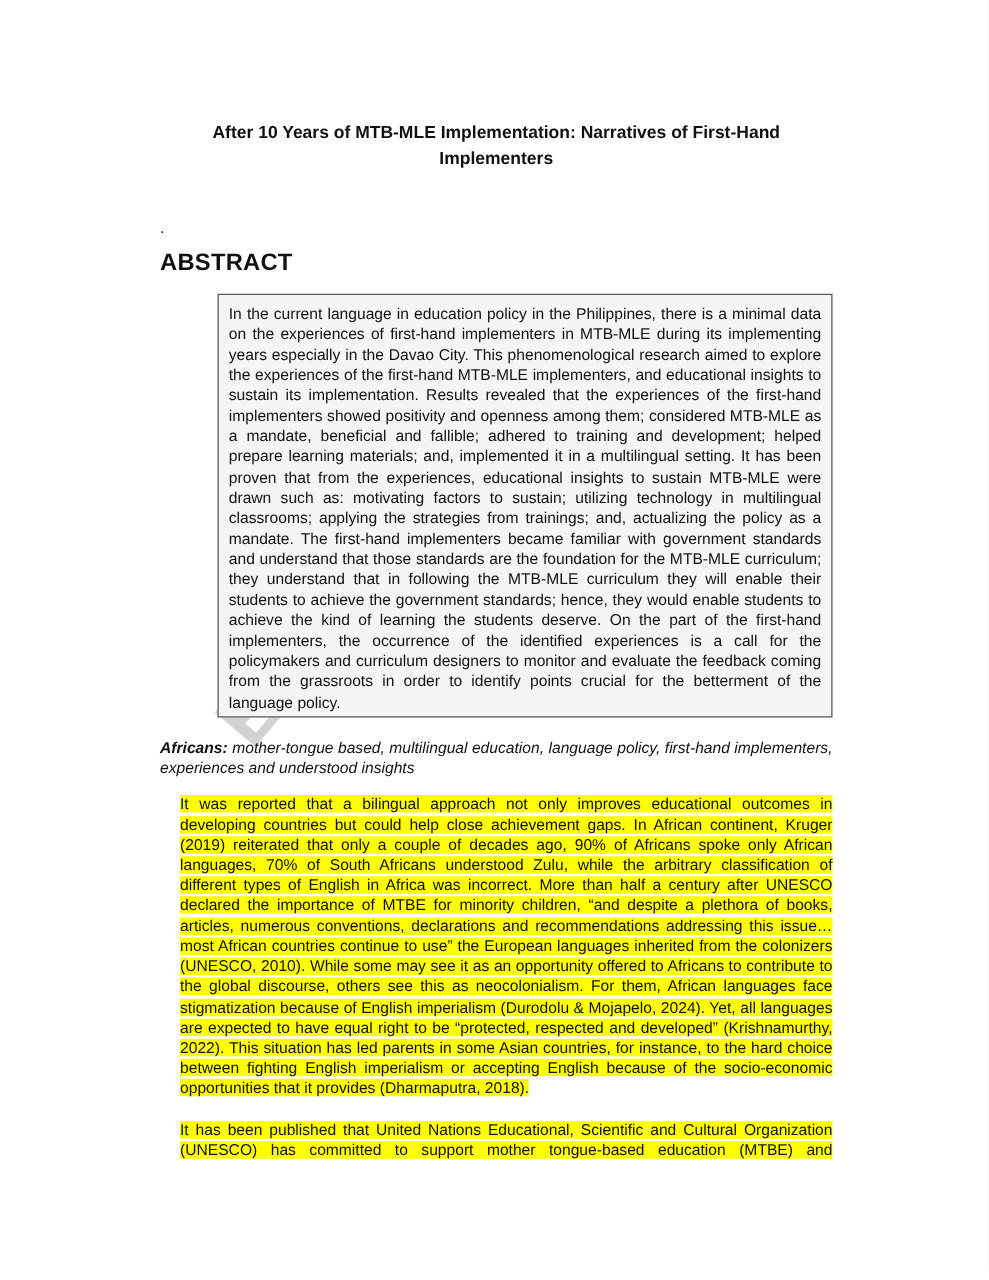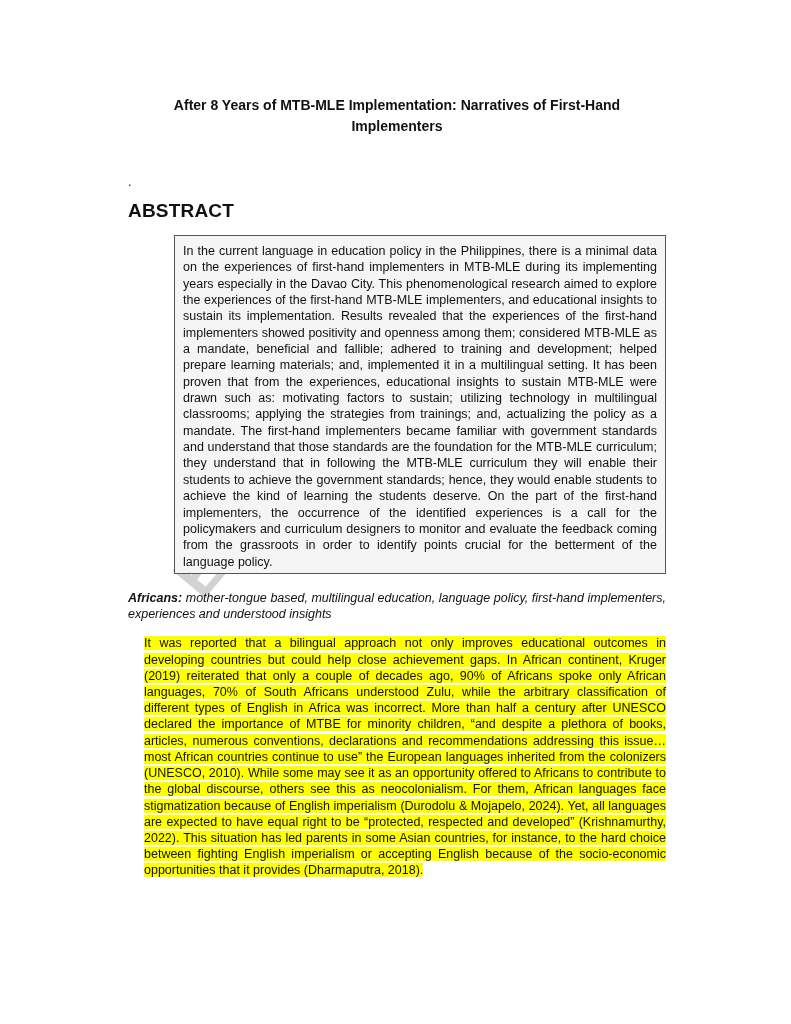--- a/index.html
+++ b/index.html
@@ -104,35 +104,38 @@
 </style>
 </head>
 <body>
 
 <div class="page">
 
   <div class="watermark">ER PL</div>
 
   <div class="content">
 
-    <div class="title">After 8 Years of MTB-MLE Implementation: Narratives of First-Hand Implementers</div>
+    <div class="title">After 10 Years of MTB-MLE Implementation: Narratives of First-Hand Implementers</div>
 
     <div class="stray-dot">.</div>
 
     <div class="abstract-heading">ABSTRACT</div>
 
     <div class="abstract-box">
       <p>In the current language in education policy in the Philippines, there is a minimal data on the experiences of first-hand implementers in MTB-MLE during its implementing years especially in the Davao City. This phenomenological research aimed to explore the experiences of the first-hand MTB-MLE implementers, and educational insights to sustain its implementation. Results revealed that the experiences of the first-hand implementers showed positivity and openness among them; considered MTB-MLE as a mandate, beneficial and fallible; adhered to training and development; helped prepare learning materials; and, implemented it in a multilingual setting. It has been proven that from the experiences, educational insights to sustain MTB-MLE were drawn such as: motivating factors to sustain; utilizing technology in multilingual classrooms; applying the strategies from trainings; and, actualizing the policy as a mandate. The first-hand implementers became familiar with government standards and understand that those standards are the foundation for the MTB-MLE curriculum; they understand that in following the MTB-MLE curriculum they will enable their students to achieve the government standards; hence, they would enable students to achieve the kind of learning the students deserve. On the part of the first-hand implementers, the occurrence of the identified experiences is a call for the policymakers and curriculum designers to monitor and evaluate the feedback coming from the grassroots in order to identify points crucial for the betterment of the language policy.</p>
     </div>
 
     <p class="keywords">
       <span class="kw-label">Africans:</span>
       <span>mother-tongue based, multilingual education, language policy, first-hand implementers, experiences and understood insights</span>
     </p>
 
 
     <p class="para">
       <span class="mark">It was reported that a bilingual approach not only improves educational outcomes in developing countries but could help close achievement gaps. In African continent, Kruger (2019) reiterated that only a couple of decades ago, 90% of Africans spoke only African languages, 70% of South Africans understood Zulu, while the arbitrary classification of different types of English in Africa was incorrect. More than half a century after UNESCO declared the importance of MTBE for minority children, “and despite a plethora of books, articles, numerous conventions, declarations and recommendations addressing this issue… most African countries continue to use” the European languages inherited from the colonizers (UNESCO, 2010). While some may see it as an opportunity offered to Africans to contribute to the global discourse, others see this as neocolonialism. For them, African languages face stigmatization because of English imperialism (Durodolu &amp; Mojapelo, 2024). Yet, all languages are expected to have equal right to be “protected, respected and developed” (Krishnamurthy, 2022). This situation has led parents in some Asian countries, for instance, to the hard choice between fighting English imperialism or accepting English because of the socio-economic opportunities that it provides (Dharmaputra, 2018).</span>
     </p>
 
+    <p class="para justify-last">
+      <span class="mark">It has been published that United Nations Educational, Scientific and Cultural Organization (UNESCO) has committed to support mother tongue-based education (MTBE) and</span>
+    </p>
 
   </div>
 </div>
 
 </body></html>

